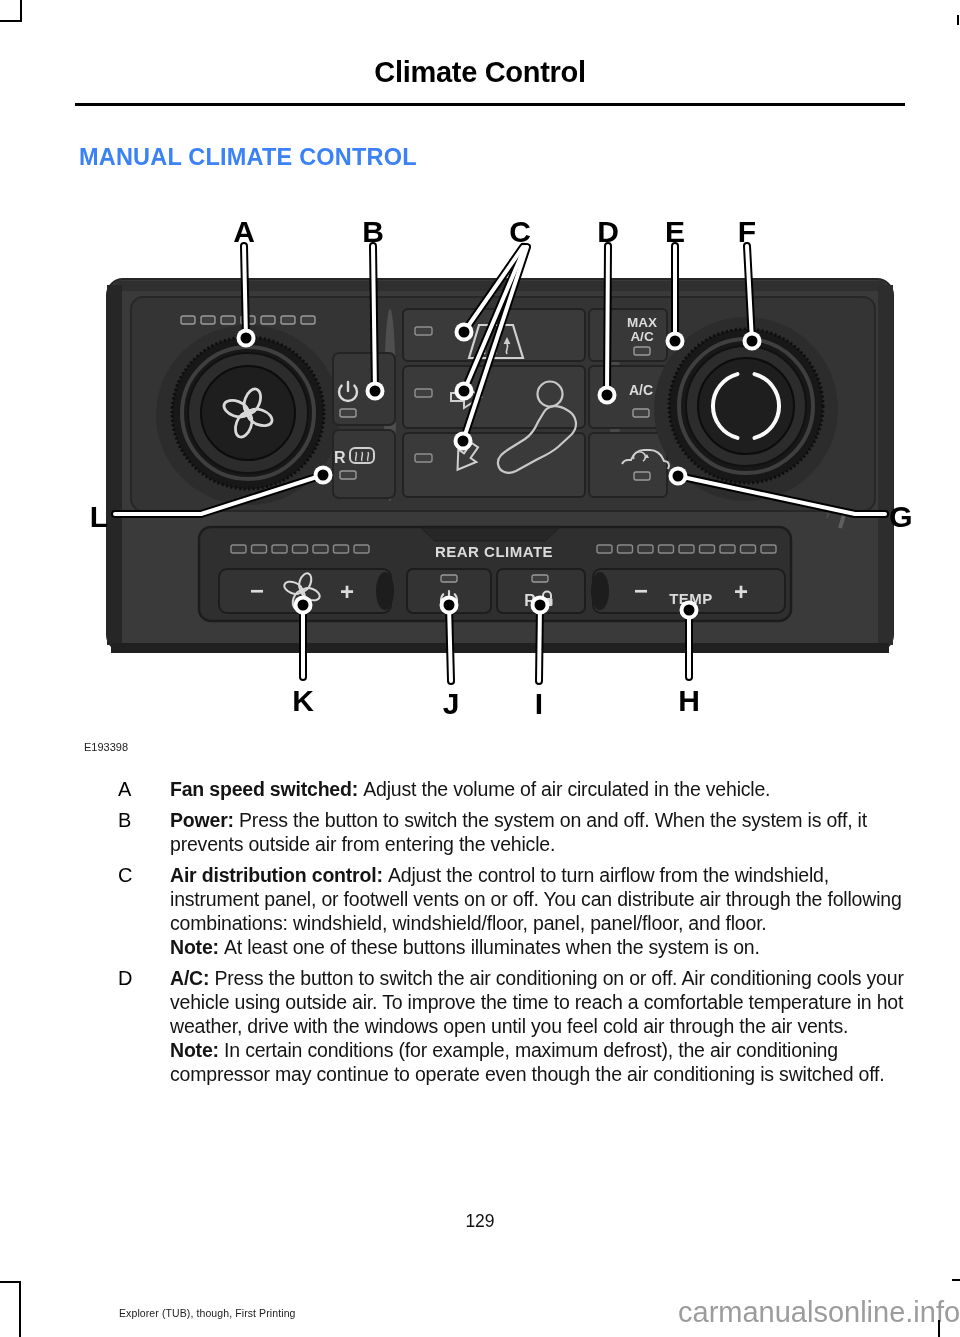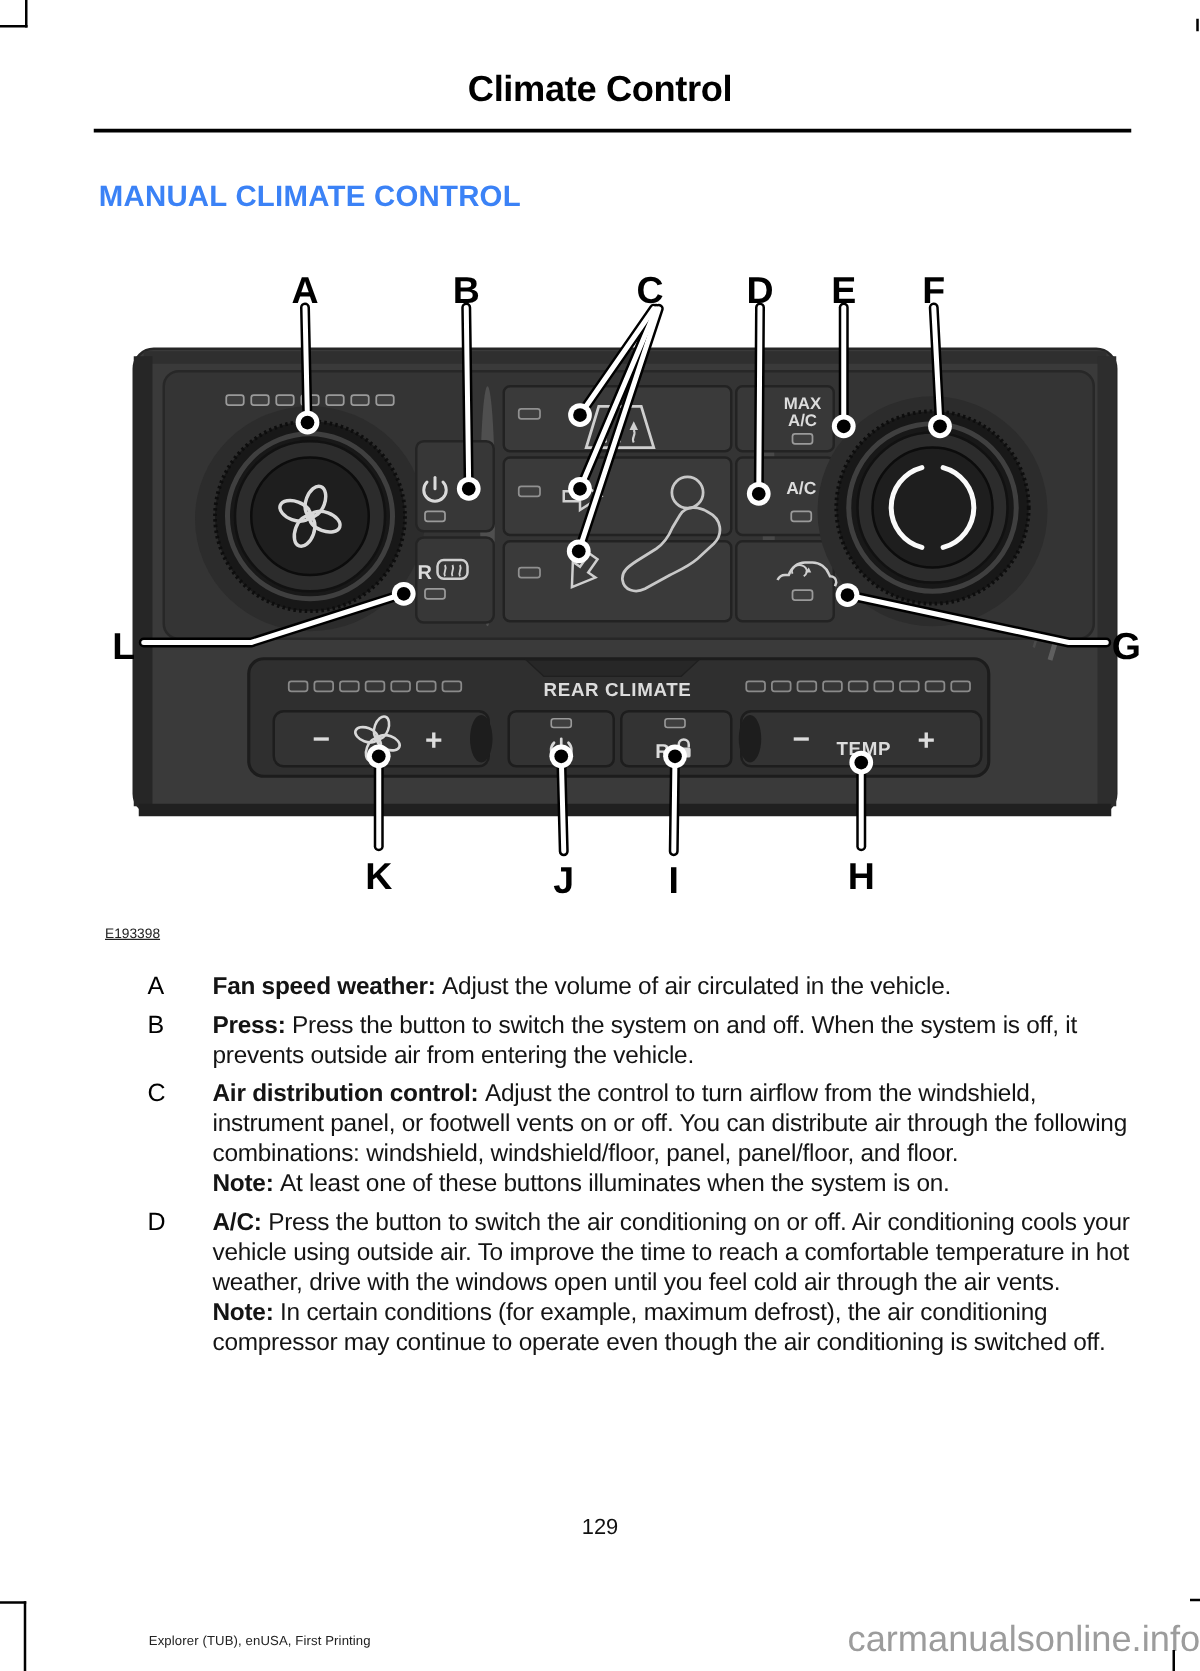--- a/index.html
+++ b/index.html
@@ -12,21 +12,21 @@
   .crop-bl{position:absolute;left:0;top:1281px;width:19px;height:56px;
            border-right:2px solid #000;border-top:2px solid #000;}
   .crop-br-line{position:absolute;left:938px;top:1320px;width:2px;height:17px;background:#000;z-index:5;}
   .crop-br-tick{position:absolute;right:0;top:1279px;width:8px;height:2px;background:#000;}
   .title{position:absolute;top:56px;left:0;width:100%;text-align:center;margin:0;
          font-size:29px;font-weight:700;letter-spacing:-0.3px;color:#000;}
   .rule{position:absolute;top:103px;left:75px;width:830px;height:2.5px;background:#000;}
   .section{position:absolute;top:144px;left:79px;margin:0;font-size:23.5px;font-weight:700;
            letter-spacing:0.2px;color:#3b82f6;}
   .figure{position:absolute;top:213px;left:85px;width:835px;height:510px;margin:0;}
-  .figcode{position:absolute;top:741px;left:84px;font-size:11px;color:#222;text-decoration:underline;}
+  .figcode{position:absolute;top:741px;left:84px;font-size:11px;color:#222;}
   .legend{position:absolute;top:777px;left:118px;width:794px;}
   .legend-item{display:grid;grid-template-columns:52px 1fr;margin-bottom:7px;}
   .legend-letter{font-size:20px;color:#000;line-height:24px;}
   .legend p{margin:0;font-size:19.5px;line-height:24px;letter-spacing:-0.2px;}
   .legend .note{margin-top:0;}
   .term{font-weight:700;}
   .term::after{content:" ";}
   .pagenum{position:absolute;top:1211px;left:0;width:100%;text-align:center;font-size:17.5px;color:#111;}
   .footer{position:absolute;top:1307px;left:119px;font-size:10.5px;color:#222;letter-spacing:0.1px;}
   .watermark{position:absolute;top:1296px;left:678px;font-size:29px;color:#9c9c9c;z-index:4;}
@@ -308,41 +308,41 @@
       </g>
     </svg>
   </figure>
 
   <div class="figcode">E193398</div>
 
   <div class="legend">
     <div class="legend-item">
       <div class="legend-letter">A</div>
       <div>
-        <p><span class="term">Fan speed weather:</span><span>Adjust the volume of air circulated in the vehicle.</span></p>
+        <p><span class="term">Fan speed switched:</span><span>Adjust the volume of air circulated in the vehicle.</span></p>
       </div>
     </div>
     <div class="legend-item">
       <div class="legend-letter">B</div>
       <div>
-        <p><span class="term">Press:</span><span>Press the button to switch the system on and off. When the system is off, it prevents outside air from entering the vehicle.</span></p>
+        <p><span class="term">Power:</span><span>Press the button to switch the system on and off. When the system is off, it prevents outside air from entering the vehicle.</span></p>
       </div>
     </div>
     <div class="legend-item">
       <div class="legend-letter">C</div>
       <div>
         <p><span class="term">Air distribution control:</span><span>Adjust the control to turn airflow from the windshield, instrument panel, or footwell vents on or off. You can distribute air through the following combinations: windshield, windshield/floor, panel, panel/floor, and floor.</span></p>
         <p class="note"><span class="term">Note:</span><span>At least one of these buttons illuminates when the system is on.</span></p>
       </div>
     </div>
     <div class="legend-item">
       <div class="legend-letter">D</div>
       <div>
         <p><span class="term">A/C:</span><span>Press the button to switch the air conditioning on or off. Air conditioning cools your vehicle using outside air. To improve the time to reach a comfortable temperature in hot weather, drive with the windows open until you feel cold air through the air vents.</span></p>
         <p class="note"><span class="term">Note:</span><span>In certain conditions (for example, maximum defrost), the air conditioning compressor may continue to operate even though the air conditioning is switched off.</span></p>
       </div>
     </div>
   </div>
 
   <div class="pagenum">129</div>
-  <div class="footer">Explorer (TUB), enUSA, First Printing</div>
+  <div class="footer">Explorer (TUB), though, First Printing</div>
   <div class="watermark">carmanualsonline.info</div>
 </div>
 
 </body></html>

